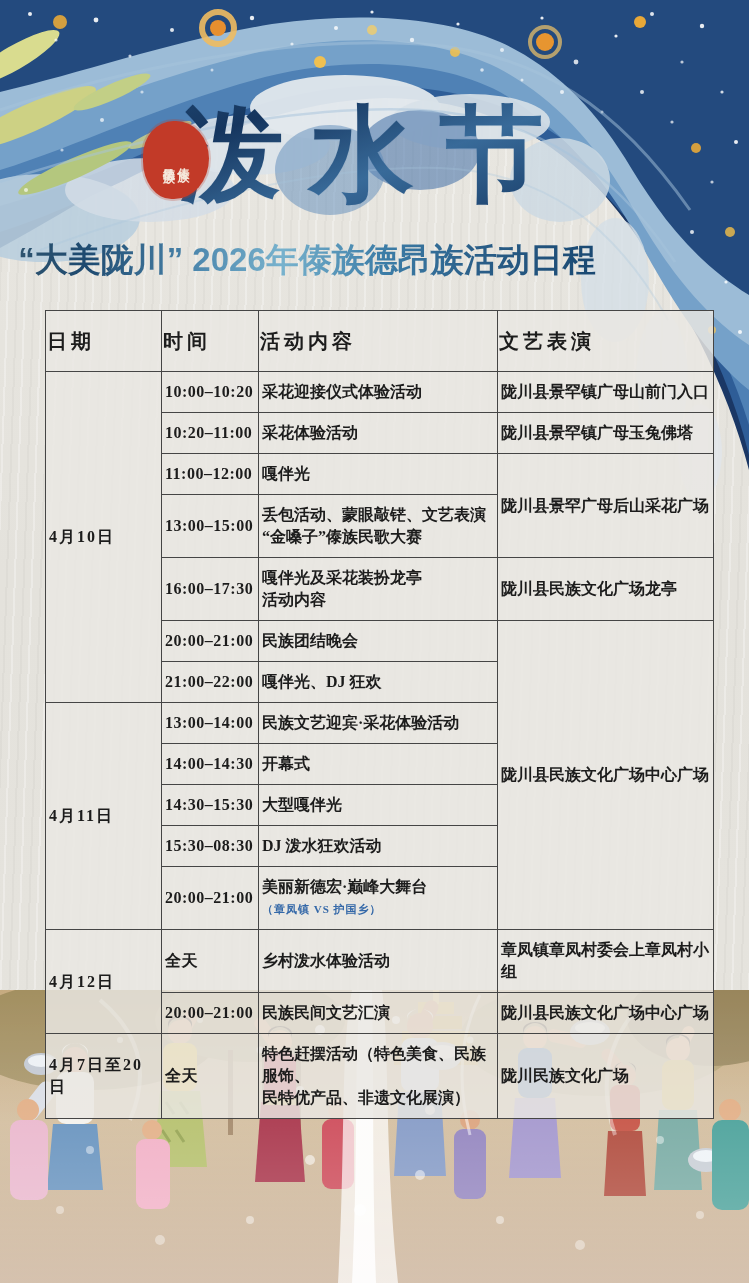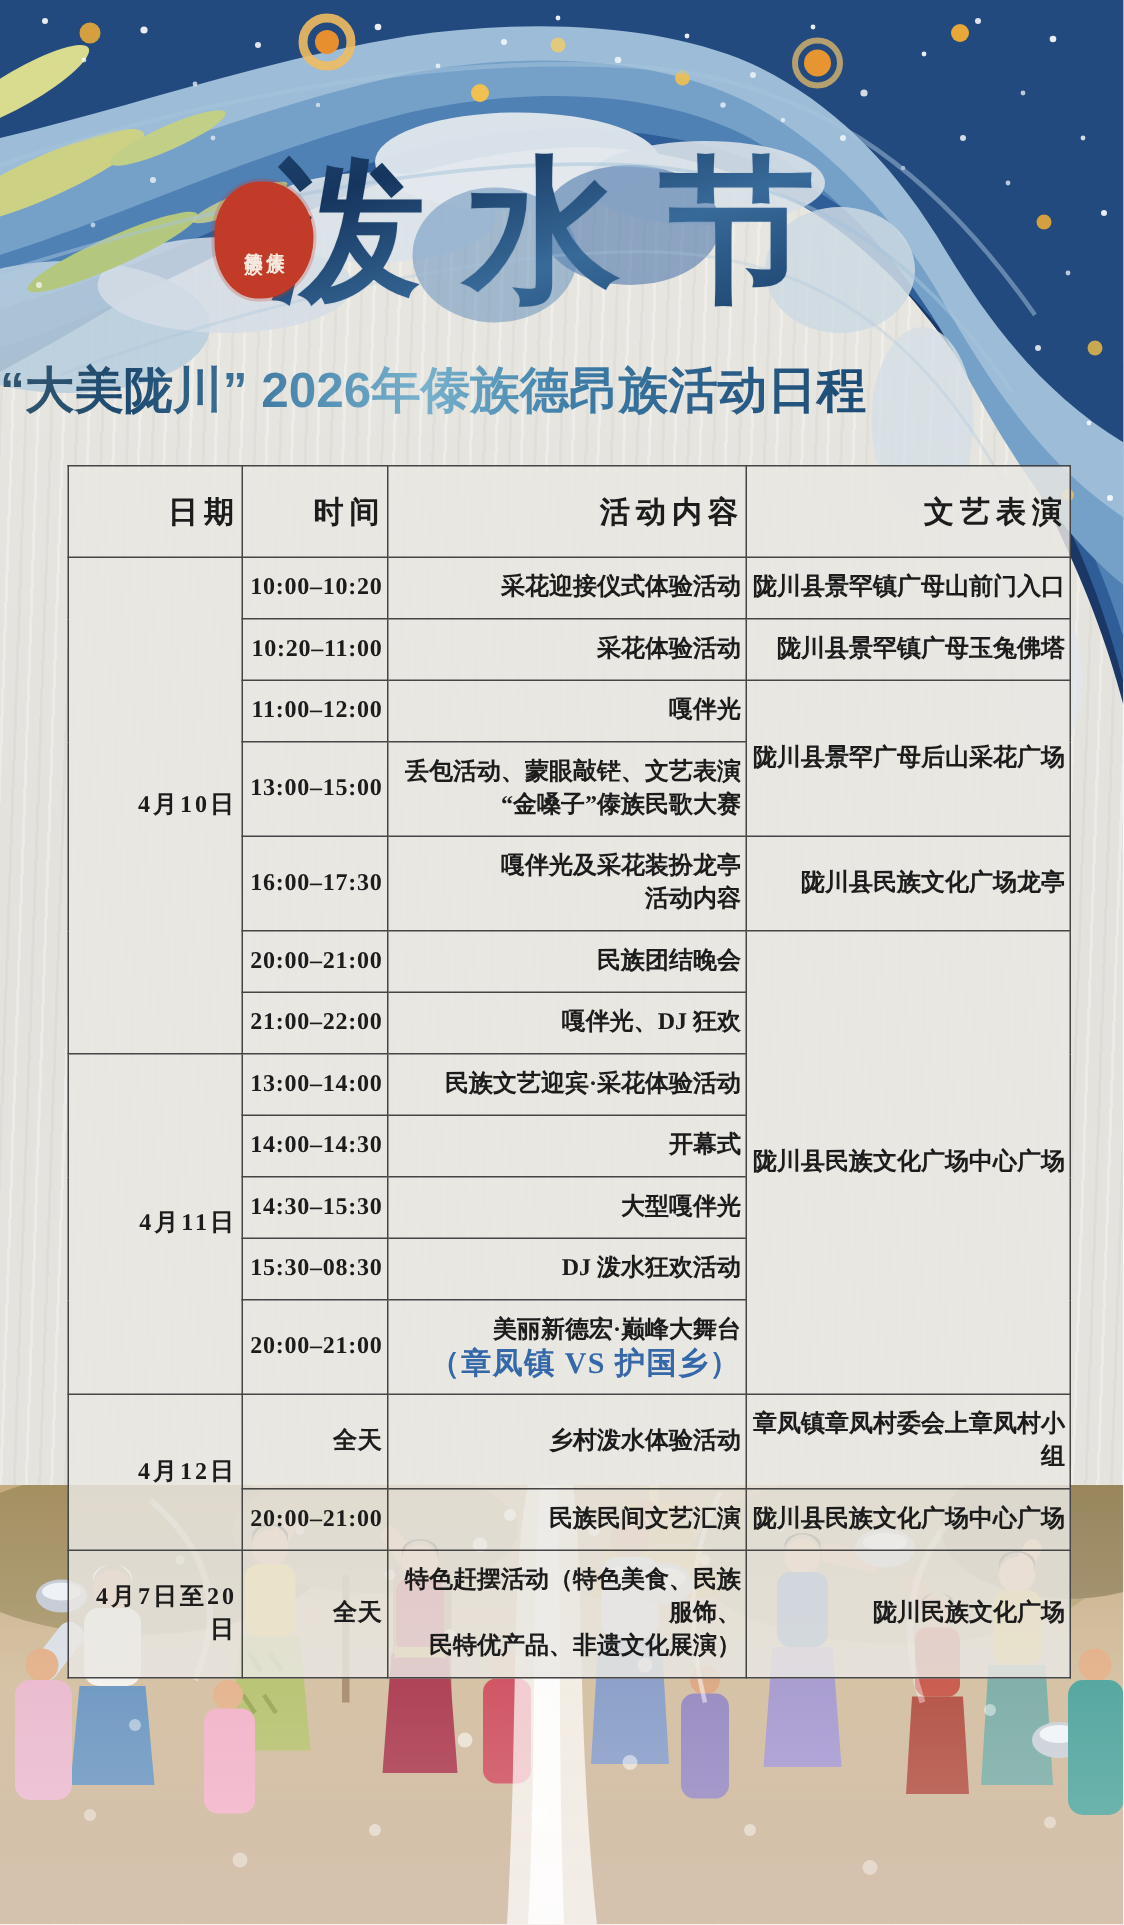--- a/index.html
+++ b/index.html
@@ -25,45 +25,45 @@
   .title{
     position:absolute;top:92px;left:0;width:749px;margin:0;z-index:2;
     text-align:center;font-size:104px;line-height:1.2;font-weight:900;letter-spacing:26px;
     background:linear-gradient(160deg,#2d5a86 0%,#16365f 30%,#3f74a4 55%,#1b416d 80%,#254e7c 100%);
     -webkit-background-clip:text;background-clip:text;color:transparent;
     text-shadow:0 0 1px rgba(23,54,95,.15);
     font-family:Liberation Sans, sans-serif;
   }
   .subtitle{
     position:absolute;top:238px;left:0;width:614px;z-index:2;
-    text-align:left;font-size:33px;font-weight:900;letter-spacing:0px;
+    text-align:center;font-size:33px;font-weight:900;letter-spacing:0px;
     background:linear-gradient(90deg,#33566e 0%,#1e4a70 14%,#4d88ae 32%,#78b2cd 46%,#3d7ea8 62%,#2a5e88 78%,#17456e 100%);
     -webkit-background-clip:text;background-clip:text;color:transparent;
     font-family:"Liberation Sans",sans-serif;
   }
   
   table.schedule{
     position:absolute;left:45px;top:310px;width:668px;z-index:2;
     border-collapse:collapse;table-layout:fixed;
   }
   .schedule col.w-date{width:116px}.schedule col.w-time{width:97px}
   .schedule col.w-act{width:239px}.schedule col.w-loc{width:216px}
   .schedule th,.schedule td{
     border:1.5px solid #454545;
     background:rgba(233,231,226,.84);
-    text-align:right;vertical-align:middle;
+    text-align:left;vertical-align:middle;
     color:#1c1c1c;font-family:"Liberation Serif",serif;font-weight:700;
   }
   .schedule th{height:58px;font-size:20px;letter-spacing:4px;}
   .schedule td{padding:9px 3px;font-size:16px;line-height:22px;}
   .c-date{font-size:16px;letter-spacing:2px;}
   .c-time{font-size:16px;letter-spacing:0.5px;}
   .c-act{font-size:16px;}
   .c-loc{font-size:15px;}
-  .act-sub{color:#3468a8;font-size:20px;letter-spacing:1px;}
+  .act-sub{color:#3468a8;font-size:11px;letter-spacing:1px;}
 </style>
 </head>
 <body>
 
 <div class="poster">
 
   <svg class="art-top" width="749" height="500" viewBox="0 0 749 500">
     <path fill="#1a3765" d="M0,0 H749 V470 C738,428 722,386 698,338 C668,282 638,232 598,188 C558,146 503,108 438,93 C376,80 298,88 233,118 C158,152 78,206 0,248 Z"></path>
     <path fill="#2e5d97" d="M0,232 C45,218 100,193 155,165 C230,125 310,100 385,98 C450,98 515,118 565,158 C610,195 650,242 685,300 C715,350 735,400 749,455 L749,0 L0,0 Z"></path>
     <path fill="#4f81b5" d="M0,206 C55,190 120,166 180,136 C250,102 325,83 395,86 C455,89 520,105 570,145 C615,180 655,230 688,288 C716,338 736,382 749,425 L749,0 L0,0 Z"></path>

